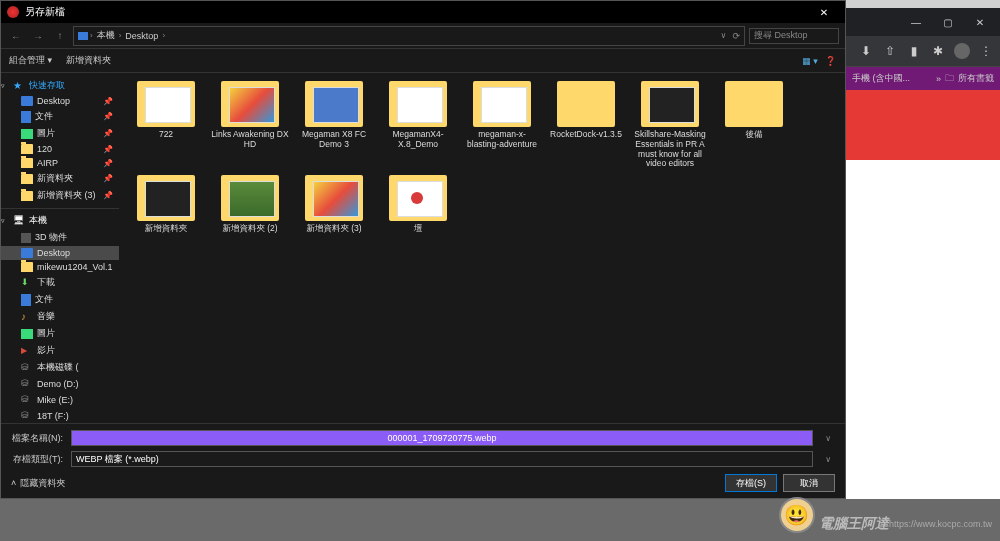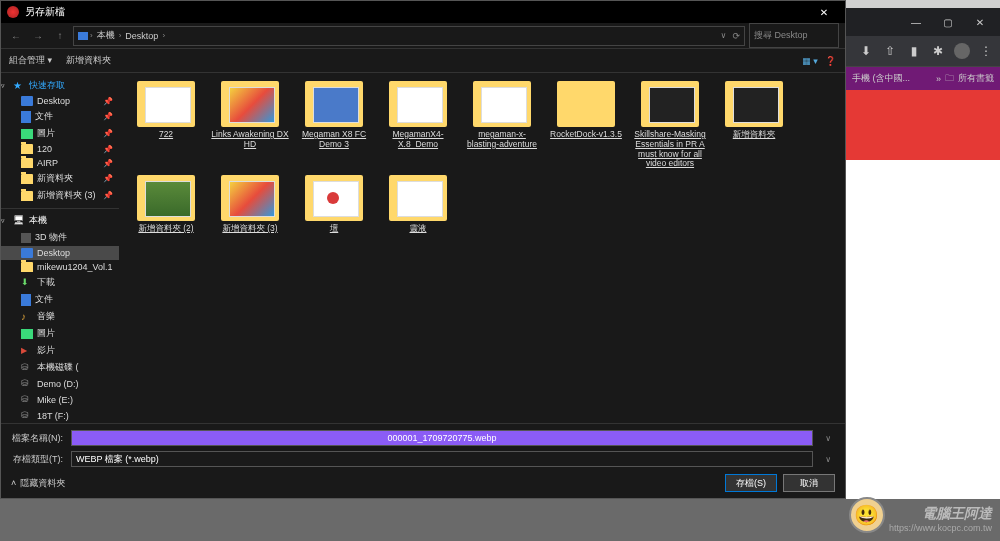--- a/index.html
+++ b/index.html
@@ -20,21 +20,21 @@
 .dialog { position: absolute; top: 0; left: 0; width: 846px; height: 499px; background: #202020; color: #ddd; font-size: 10px; display: flex; flex-direction: column; border: 1px solid #555; }
 .titlebar { height: 22px; background: #000; display: flex; align-items: center; padding: 0 6px; color: #fff; font-size: 10px; justify-content: space-between; }
 .titlebar .title-left { display: flex; align-items: center; gap: 6px; }
 .titlebar .close { width: 30px; text-align: center; }
 
 .nav-row { height: 26px; background: #191919; display: flex; align-items: center; padding: 0 6px; gap: 4px; border-bottom: 1px solid #333; }
 .nav-btn { width: 18px; height: 18px; display: flex; align-items: center; justify-content: center; color: #888; }
 .crumb-box { flex: 1; height: 20px; background: #191919; border: 1px solid #444; display: flex; align-items: center; padding: 0 4px; gap: 2px; font-size: 9px; color: #ccc; }
 .crumb-seg { display: flex; align-items: center; gap: 2px; padding: 0 2px; }
 .crumb-sep { color: #888; font-size: 8px; }
-.search-box { width: 90px; height: 25px; background: #191919; border: 1px solid #444; display: flex; align-items: center; padding: 0 4px; color: #888; font-size: 9px; gap: 4px; }
+.search-box { width: 90px; height: 16px; background: #191919; border: 1px solid #444; display: flex; align-items: center; padding: 0 4px; color: #888; font-size: 9px; gap: 4px; }
 
 .toolbar-row { height: 24px; background: #191919; display: flex; align-items: center; padding: 0 8px; gap: 14px; font-size: 9px; color: #ccc; border-bottom: 1px solid #333; justify-content: space-between;}
 .toolbar-left { display: flex; gap: 14px; }
 .toolbar-right { display: flex; gap: 8px; align-items: center; }
 
 .main-area { flex: 1; display: flex; overflow: hidden; }
 .sidebar { width: 118px; background: #191919; padding: 4px 0; overflow: hidden; font-size: 9px; }
 .side-group { margin-bottom: 4px; }
 .side-header { display: flex; align-items: center; gap: 4px; padding: 2px 0; color: #fff; }
 .side-header.quick { color: #3af; }
@@ -63,39 +63,39 @@
 .item { width: 82px; display: flex; flex-direction: column; align-items: center; }
 .thumb { width: 58px; height: 46px; background: #ffd86b; position: relative; border-radius: 2px; overflow: hidden; }
 .thumb::before { content: ""; position: absolute; top: -4px; left: 4px; width: 20px; height: 4px; background: #ffd86b; border-radius: 2px 2px 0 0; }
 .thumb .inner { position: absolute; top: 6px; left: 8px; right: 4px; bottom: 4px; background: #fff; border: 1px solid #ddd; }
 .thumb.tcolor .inner { background: linear-gradient(135deg,#f4d03f,#e74c3c,#3498db); }
 .thumb.tblue .inner { background: #4a7ac9; }
 .thumb.tdark .inner { background: #222; }
 .thumb.tpic .inner { background: linear-gradient(#5a8a3a,#3a6a2a); }
 .thumb.tred .inner { background: #fff; }
 .thumb.tred .inner::after { content:""; position:absolute; top:30%; left:30%; width:12px; height:12px; background:#d93a3a; border-radius:50%;}
-.item-label { font-size: 8.5px; color: #ddd; text-align: center; margin-top: 3px; line-height: 1.15; max-height: 40px; overflow: hidden; word-break: break-word; padding: 0 2px; text-decoration: underline; }
+.item-label { font-size: 8.5px; color: #ddd; text-align: center; margin-top: 3px; line-height: 1.15; max-height: 40px; overflow: hidden; word-break: break-word; padding: 0 2px; }
 
 .bottom { background: #191919; padding: 6px 10px; border-top: 1px solid #333; }
 .field-row { display: flex; align-items: center; gap: 8px; margin-bottom: 5px; font-size: 9px; }
 .field-label { width: 52px; text-align: right; color: #ccc; }
 .field-input { flex: 1; height: 16px; background: #1a1a1a; border: 1px solid #555; color: #fff; font-size: 9px; padding: 0 4px; display: flex; align-items: center; }
 .field-input.sel-text { background: #8b5cf6; color: #fff; justify-content: center; }
 .select-arrow { color: #888; font-size: 8px; padding: 0 4px; }
 .btn-row { display: flex; justify-content: space-between; align-items: center; padding-top: 2px; }
 .hide-folders { display: flex; align-items: center; gap: 4px; font-size: 9px; color: #ccc; }
 .btn-group { display: flex; gap: 6px; }
 .dlg-btn { min-width: 52px; height: 18px; background: #333; border: 1px solid #777; color: #fff; font-size: 9px; display: flex; align-items: center; justify-content: center; }
 .dlg-btn.primary { border-color: #0078d7; }
 
 
 .watermark { position: absolute; right: 8px; bottom: 8px; display: flex; align-items: flex-end; gap: 4px; }
 .wm-face { width: 36px; height: 36px; border-radius: 50%; background: #f0d090; border: 2px solid #888; position: relative; }
 .wm-face::before { content: "😃"; position: absolute; inset: 0; display: flex; align-items: center; justify-content: center; font-size: 20px; }
-.wm-text { display: flex; flex-direction: column; align-items: flex-end; }
+.wm-text { display: flex; flex-direction: row; align-items: center; }
 .wm-title { font-size: 14px; color: #bbb; font-weight: bold; font-style: italic; }
 .wm-url { font-size: 9px; color: #aaa; }
 
 
 .page-strip { position: absolute; left: 0; right: 0; bottom: 0; top: 499px; background: #6a6a6a; }
 </style>
 </head>
 <body>
 
 <div class="browser-bg">
@@ -309,20 +309,24 @@
             <div class="thumb empty"></div>
             <div class="item-label">RocketDock-v1.3.5</div>
           </div>
           <div class="item">
             <div class="thumb tdark">
               <div class="inner"></div>
             </div>
             <div class="item-label">Skillshare-Masking Essentials in PR A must know for all video editors</div>
           </div>
           <div class="item">
+            <div class="thumb empty"></div>
+            <div class="item-label">後備</div>
+          </div>
+          <div class="item">
             <div class="thumb tdark">
               <div class="inner"></div>
             </div>
             <div class="item-label">新增資料夾</div>
           </div>
           <div class="item">
             <div class="thumb tpic">
               <div class="inner"></div>
             </div>
             <div class="item-label">新增資料夾 (2)</div>
@@ -331,26 +335,20 @@
             <div class="thumb tcolor">
               <div class="inner"></div>
             </div>
             <div class="item-label">新增資料夾 (3)</div>
           </div>
           <div class="item">
             <div class="thumb tred">
               <div class="inner"></div>
             </div>
             <div class="item-label">壇</div>
-          </div>
-          <div class="item">
-            <div class="thumb ">
-              <div class="inner"></div>
-            </div>
-            <div class="item-label">靈液</div>
           </div>
         </div>
     </div>
   </div>
 
   <div class="bottom">
     <div class="field-row">
       <span class="field-label">檔案名稱(N):</span>
       <div class="field-input sel-text">
           <span>000001_1709720775.webp</span>

